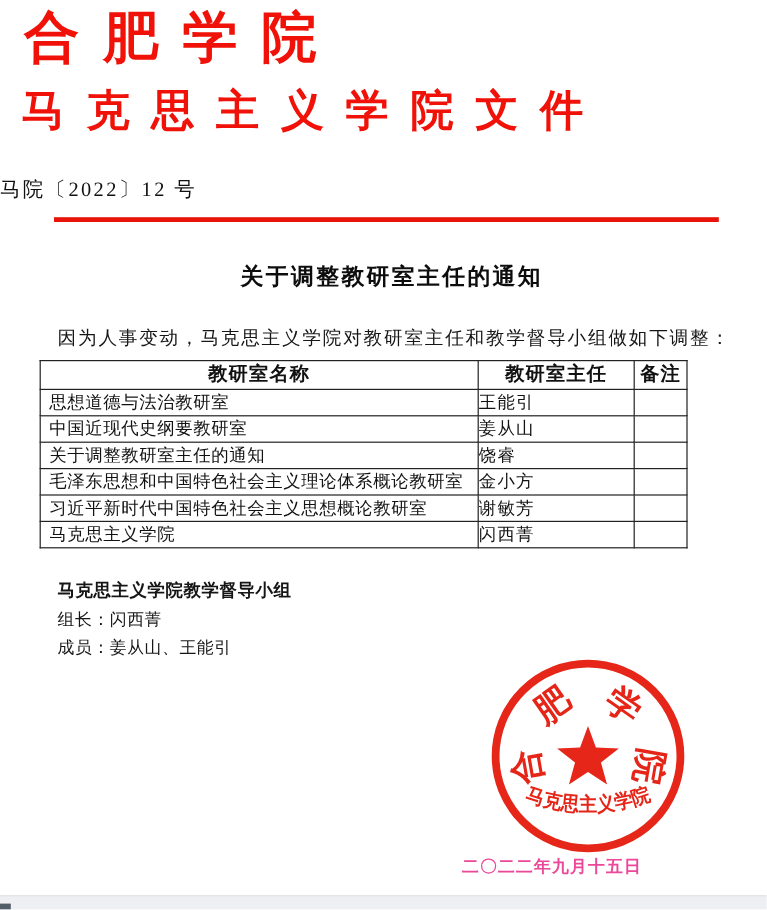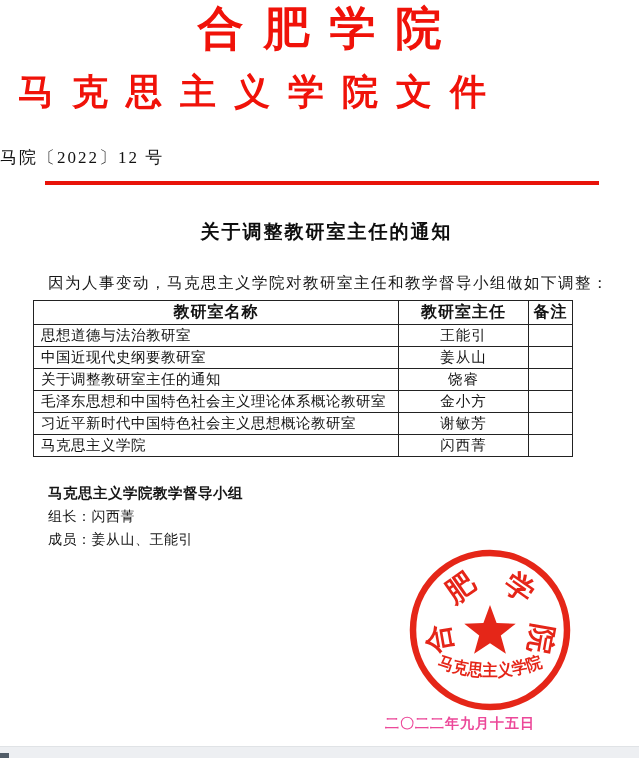--- a/index.html
+++ b/index.html
@@ -11,22 +11,22 @@
   html,body{margin:0;padding:0;}
   body{
     width:639px;height:758px;position:relative;overflow:hidden;
     background:#ffffff;
     font-family:"Liberation Sans","DejaVu Sans",sans-serif;
     color:var(--text-black);
   }
   .abs{position:absolute;}
   
   .org-line1{
-    top:6px;left:0;right:0;text-align:center;
-    font-family:Liberation Mono, monospace;
+    top:6px;left:0;right:0;text-align:left;
+    font-family:Liberation Serif, serif;
     font-size:46px;font-weight:600;line-height:52px;
     color:var(--header-red);
     letter-spacing:20px;text-indent:20px;
     white-space:nowrap;
   }
   .org-line2{
     top:63px;left:0;right:0;
     font-family:"Liberation Serif","DejaVu Serif",serif;
     font-size:36px;font-weight:600;line-height:58px;
     color:var(--header-red);
@@ -66,21 +66,21 @@
   .dir-table th,.dir-table td{
     border:1.5px solid #222;
     padding:0;overflow:hidden;white-space:nowrap;
   }
   .dir-table th{
     height:23px;font-size:16px;font-weight:bold;text-align:center;
     letter-spacing:1px;
   }
   .dir-table td{height:21px;}
   .dir-table td.name{text-align:left;padding-left:7px;letter-spacing:0.5px;}
-  .dir-table td.director{text-align:center;letter-spacing:1px;}
+  .dir-table td.director{letter-spacing:1px;}
   
   .group{
     top:482px;left:48px;width:400px;
     font-size:14px;line-height:23px;color:#161616;letter-spacing:0.5px;
   }
   .group .heading{font-weight:bold;font-size:14.5px;}
   
   .seal{
     top:546px;left:406px;width:168px;height:168px;
   }

